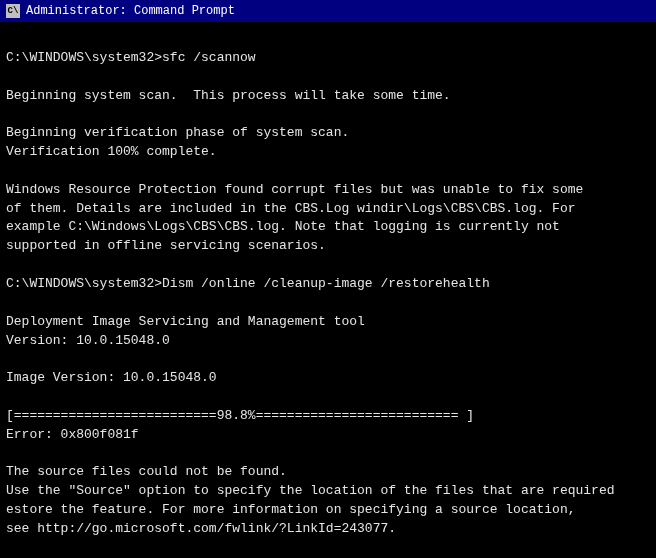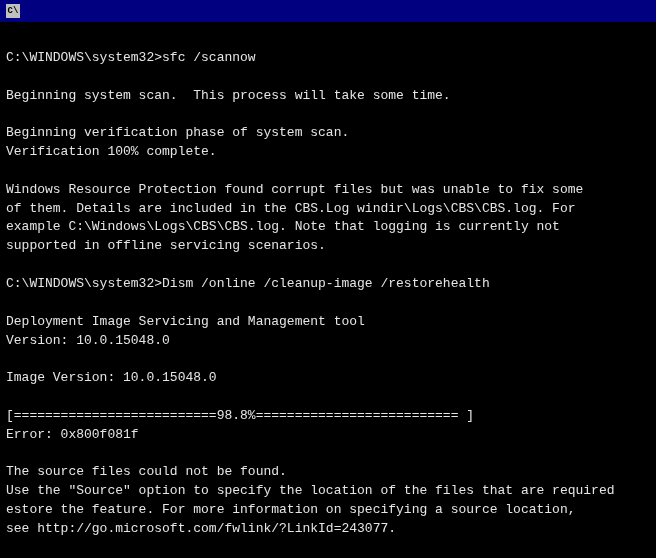--- a/index.html
+++ b/index.html
@@ -59,16 +59,17 @@
     .empty {
       display: block;
       height: 1.45em;
     }
   </style>
 </head>
 <body>
 
 <div class="title-bar">
   <span class="title-bar-icon">C\</span>
+  <span>Administrator: Command Prompt</span>
 </div>
 
 <div class="terminal-content" id="terminal-output">
 <span class="line">C:\WINDOWS\system32&gt;sfc /scannow</span><span class="empty"></span><span class="line">Beginning system scan.  This process will take some time.</span><span class="empty"></span><span class="line">Beginning verification phase of system scan.</span><span class="line">Verification 100% complete.</span><span class="empty"></span><span class="line">Windows Resource Protection found corrupt files but was unable to fix some</span><span class="line">of them. Details are included in the CBS.Log windir\Logs\CBS\CBS.log. For</span><span class="line">example C:\Windows\Logs\CBS\CBS.log. Note that logging is currently not</span><span class="line">supported in offline servicing scenarios.</span><span class="empty"></span><span class="line">C:\WINDOWS\system32&gt;Dism /online /cleanup-image /restorehealth</span><span class="empty"></span><span class="line">Deployment Image Servicing and Management tool</span><span class="line">Version: 10.0.15048.0</span><span class="empty"></span><span class="line">Image Version: 10.0.15048.0</span><span class="empty"></span><span class="line">[==========================98.8%========================== ]</span><span class="line">Error: 0x800f081f</span><span class="empty"></span><span class="line">The source files could not be found.</span><span class="line">Use the "Source" option to specify the location of the files that are required</span><span class="line">estore the feature. For more information on specifying a source location,</span><span class="line">see http://go.microsoft.com/fwlink/?LinkId=243077.</span><span class="empty"></span><span class="line">The DISM log file can be found at C:\WINDOWS\Logs\DISM\dism.log</span></div>
 
 </body></html>

